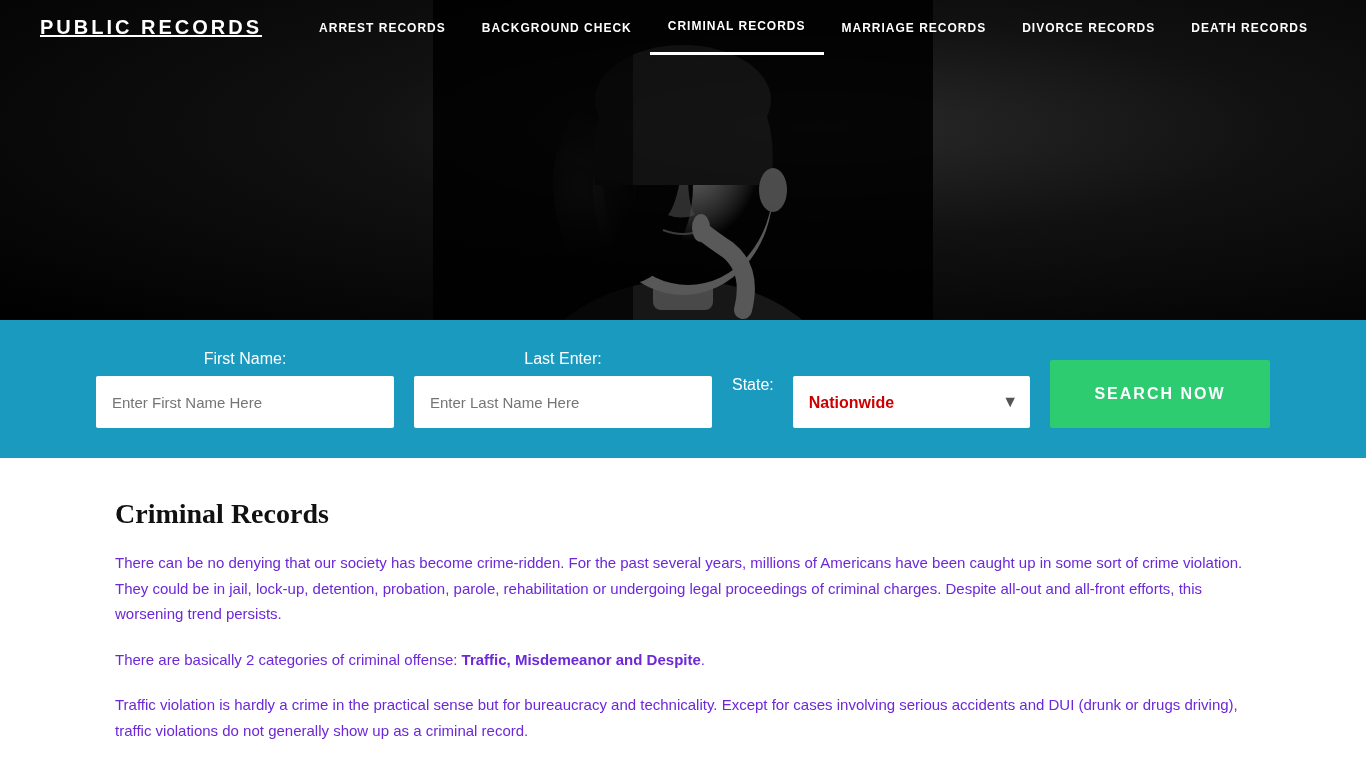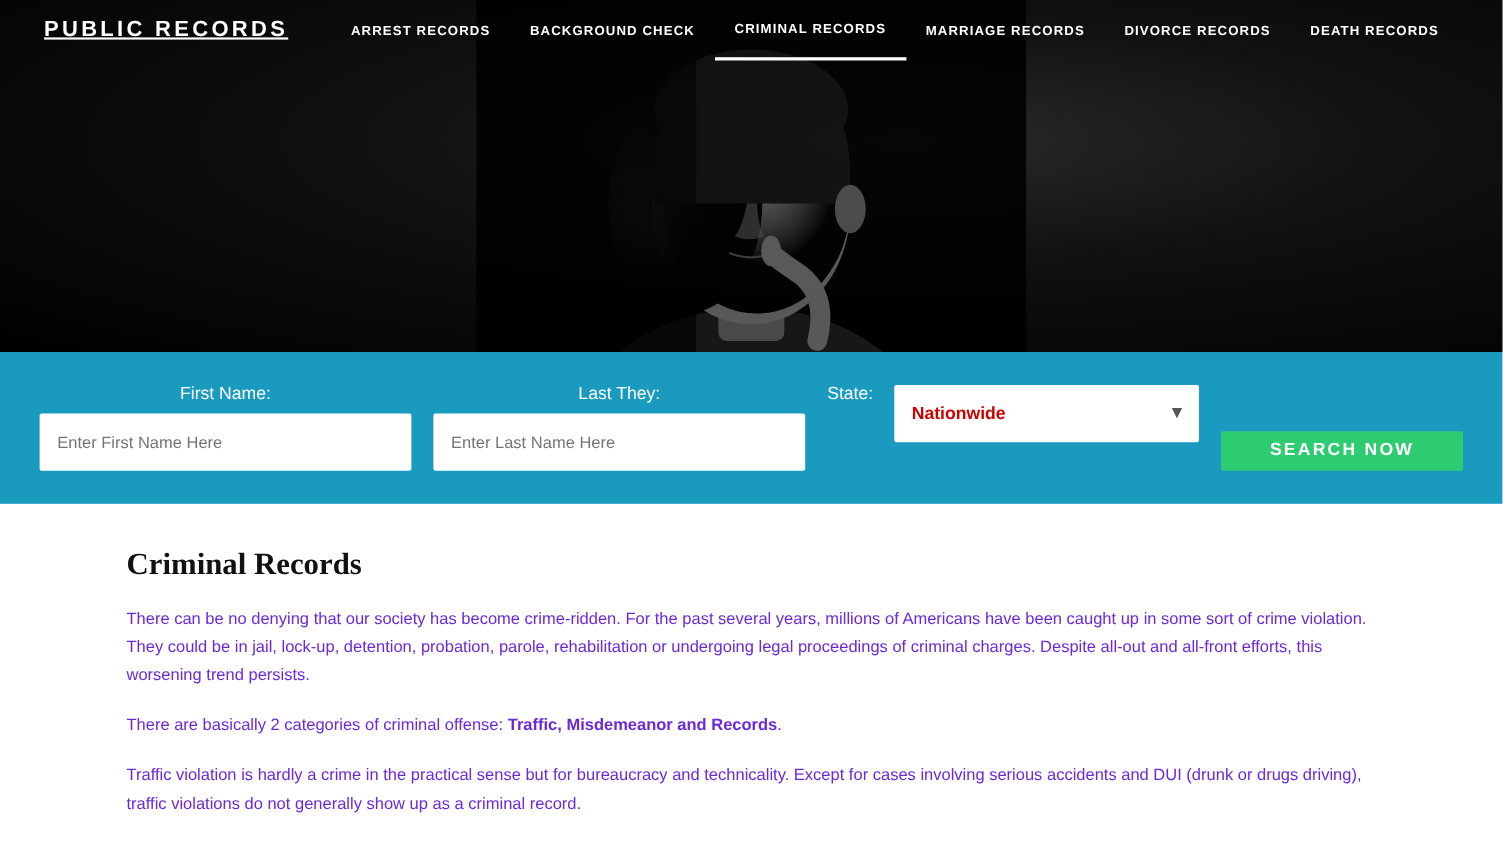--- a/index.html
+++ b/index.html
@@ -94,22 +94,23 @@
       left: 50%;
       transform: translateX(-50%);
       width: 500px;
       height: 320px;
       opacity: 0.85;
     }
 
     
     .search-bar {
       background: #1a9abf;
-      padding: 30px 36px;
-      display: flex;
+      padding: 30px 96px;
+      display: flex;
+      align-items: flex-end;
       gap: 20px;
       width: 100%;
     }
 
     .search-field {
       display: flex;
       flex-direction: column;
       gap: 8px;
       flex: 1;
     }
@@ -174,21 +175,21 @@
       position: absolute;
       right: 12px;
       top: 50%;
       transform: translateY(-50%);
       pointer-events: none;
       color: #555;
       font-size: 16px;
     }
 
     .search-btn {
-      height: 36px;
+      height: 68px;
       min-width: 220px;
       background: #2ecc71;
       border: none;
       border-radius: 2px;
       color: #fff;
       font-family: Arial, Helvetica, sans-serif;
       font-size: 16px;
       font-weight: bold;
       letter-spacing: 2px;
       text-transform: uppercase;
@@ -289,33 +290,33 @@
     <rect x="380" y="0" width="120" height="320" fill="rgba(0,0,0,0.6)"></rect>
   </svg>
 </div>
 
 <div class="search-bar">
   <div class="search-field">
     <label>First Name:</label>
     <input type="text" placeholder="Enter First Name Here" style="">
   </div>
   <div class="search-field">
-    <label>Last They:</label>
+    <label>Last Enter:</label>
     <input type="text" placeholder="Enter Last Name Here" style="">
   </div>
   <div class="state-field">
     <label>State:</label>
     <div class="state-select-wrapper">
       <select><option value="Nationwide">Nationwide</option><option value="Alabama">Alabama</option><option value="Alaska">Alaska</option><option value="Arizona">Arizona</option><option value="Arkansas">Arkansas</option><option value="California">California</option><option value="Colorado">Colorado</option><option value="Connecticut">Connecticut</option><option value="Delaware">Delaware</option><option value="Florida">Florida</option><option value="Georgia">Georgia</option><option value="Hawaii">Hawaii</option><option value="Idaho">Idaho</option><option value="Illinois">Illinois</option><option value="Indiana">Indiana</option><option value="Iowa">Iowa</option><option value="Kansas">Kansas</option><option value="Kentucky">Kentucky</option><option value="Louisiana">Louisiana</option><option value="Maine">Maine</option><option value="Maryland">Maryland</option><option value="Massachusetts">Massachusetts</option><option value="Michigan">Michigan</option><option value="Minnesota">Minnesota</option><option value="Mississippi">Mississippi</option><option value="Missouri">Missouri</option><option value="Montana">Montana</option><option value="Nebraska">Nebraska</option><option value="Nevada">Nevada</option><option value="New Hampshire">New Hampshire</option><option value="New Jersey">New Jersey</option><option value="New Mexico">New Mexico</option><option value="New York">New York</option><option value="North Carolina">North Carolina</option><option value="North Dakota">North Dakota</option><option value="Ohio">Ohio</option><option value="Oklahoma">Oklahoma</option><option value="Oregon">Oregon</option><option value="Pennsylvania">Pennsylvania</option><option value="Rhode Island">Rhode Island</option><option value="South Carolina">South Carolina</option><option value="South Dakota">South Dakota</option><option value="Tennessee">Tennessee</option><option value="Texas">Texas</option><option value="Utah">Utah</option><option value="Vermont">Vermont</option><option value="Virginia">Virginia</option><option value="Washington">Washington</option><option value="West Virginia">West Virginia</option><option value="Wisconsin">Wisconsin</option><option value="Wyoming">Wyoming</option></select>
       <span class="select-arrow">▼</span>
     </div>
   </div>
   <button class="search-btn">SEARCH NOW</button>
 </div>
 
 <div class="content">
   <h1>Criminal Records</h1>
   <p>There can be no denying that our society has become crime-ridden. For the past several years, millions of Americans have been caught up in some sort of crime violation. They could be in jail, lock-up, detention, probation, parole, rehabilitation or undergoing legal proceedings of criminal charges. Despite all-out and all-front efforts, this worsening trend persists.</p>
   <p>
-    <span>There are basically 2 categories of criminal offense: </span><strong>Traffic, Misdemeanor and Records</strong><span>.</span>
+    <span>There are basically 2 categories of criminal offense: </span><strong>Traffic, Misdemeanor and Despite</strong><span>.</span>
   </p>
   <p>Traffic violation is hardly a crime in the practical sense but for bureaucracy and technicality. Except for cases involving serious accidents and DUI (drunk or drugs driving), traffic violations do not generally show up as a criminal record.</p>
 </div>
 
 </body></html>

